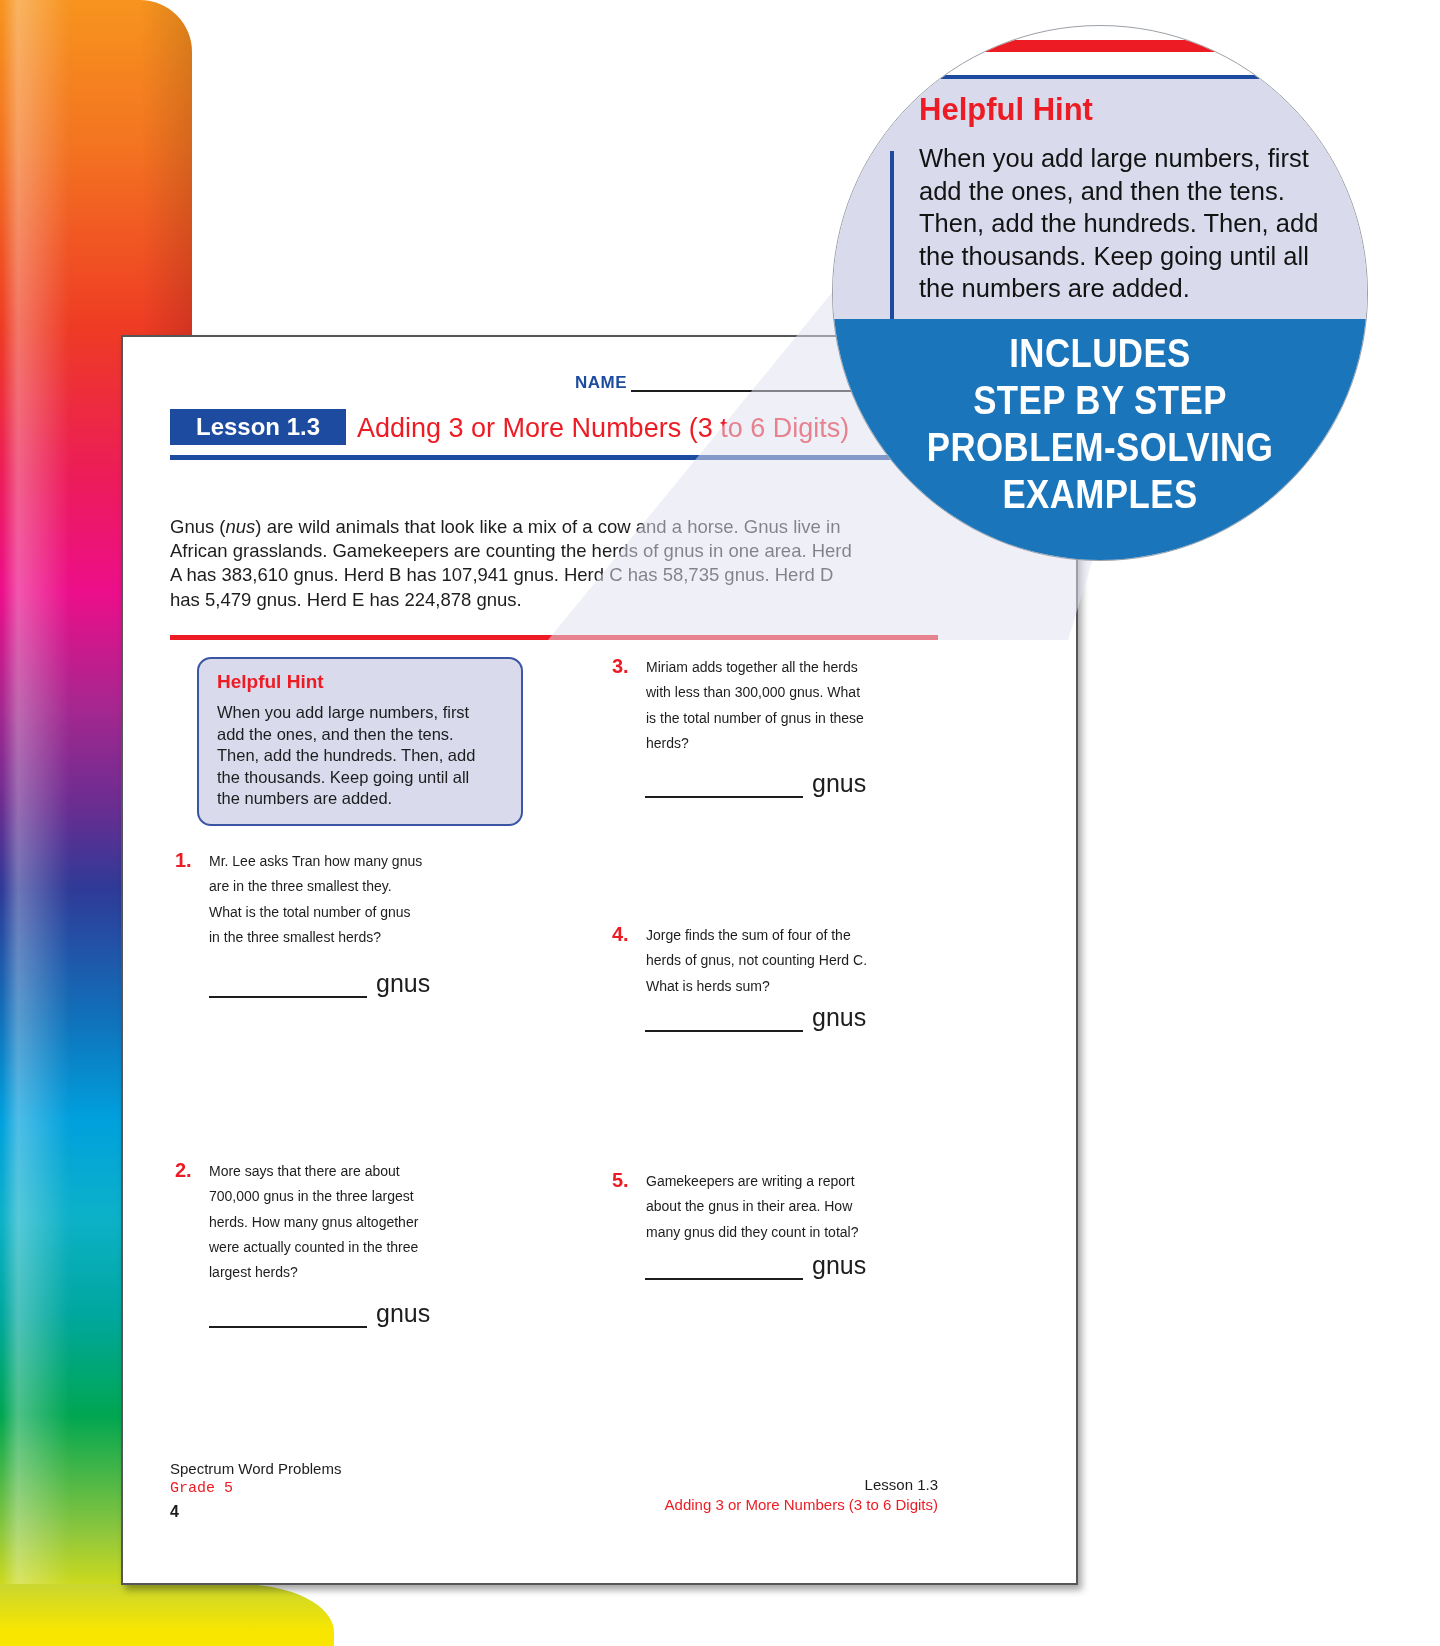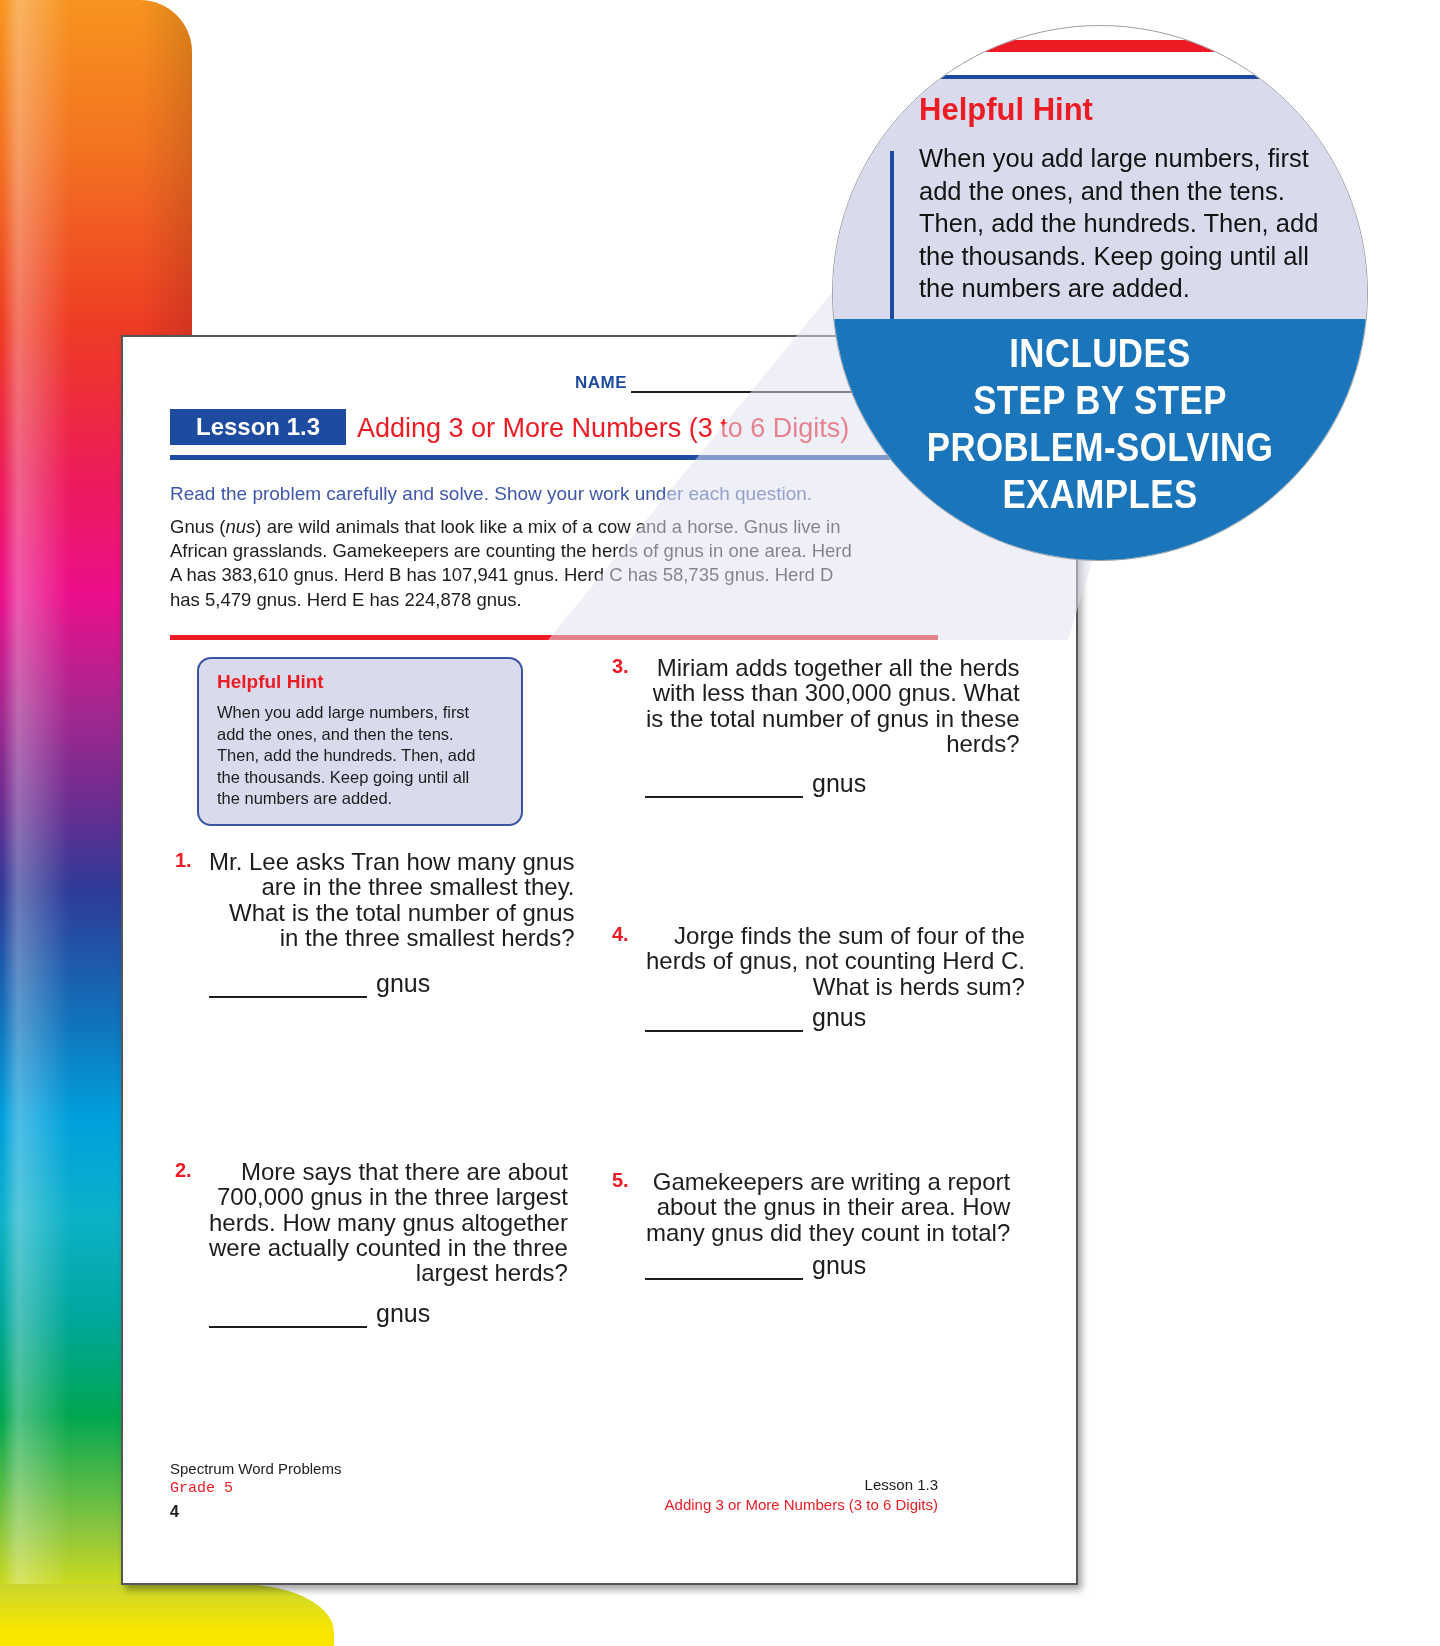--- a/index.html
+++ b/index.html
@@ -24,40 +24,40 @@
   .yellow-bulge{position:absolute;left:0;top:1584px;width:334px;height:62px;z-index:1;
     background:linear-gradient(to bottom,#c9d62f,#f8e600 75%);
     border-top-right-radius:95px 48px;}
 
   
   .page{position:absolute;left:121px;top:335px;width:957px;height:1250px;z-index:2;
     background:#fff;border:2px solid var(--page-border);box-sizing:border-box;
     box-shadow:4px 5px 7px rgba(0,0,0,.35);}
   .abs{position:absolute;}
 
-  .name-row{left:452px;top:36px;width:364px;display:flex;align-items:flex-end;}
+  .name-row{left:452px;top:36px;width:364px;display:flex;align-items:flex-start;}
   .name-label{color:var(--blue);font-weight:bold;font-size:17px;letter-spacing:.5px;}
   .name-line{flex:1;border-bottom:2px solid var(--ink);height:17px;margin-left:4px;}
 
   .lesson-banner{left:47px;top:72px;width:176px;height:36px;background:var(--blue);
     color:#fff;font-weight:bold;font-size:24px;text-align:center;line-height:36px;}
   .lesson-title{left:234px;top:76px;color:var(--red);font-size:27px;font-weight:500;white-space:nowrap;}
   .blue-rule{left:47px;top:118px;width:768px;height:5px;background:var(--blue);}
   .instruction{left:47px;top:146px;color:var(--inst-blue);font-size:19px;}
   .intro{left:47px;top:178px;color:var(--ink);font-size:18.5px;line-height:24.2px;white-space:nowrap;}
   .red-rule{left:47px;top:298px;width:768px;height:5px;background:var(--red);}
 
   .hint-box{left:74px;top:320px;width:326px;box-sizing:border-box;background:var(--hint-bg);
     border:2px solid var(--hint-border);border-radius:14px;padding:12px 12px 14px 18px;}
   .hint-title{color:var(--red);font-weight:bold;font-size:19px;margin-bottom:9px;}
   .hint-lines{color:var(--ink);font-size:16.5px;line-height:21.5px;white-space:nowrap;}
 
   .q{display:flex;}
   .q-num{color:var(--red);font-weight:bold;font-size:20px;width:34px;flex:none;}
-  .q-lines{color:var(--ink);font-size:24px;line-height:25.3px;white-space:nowrap;text-align:right;}
+  .q-lines{color:var(--ink);font-size:14px;line-height:25.3px;white-space:nowrap;}
   .ans{display:flex;align-items:flex-end;color:var(--ink);font-size:25px;}
   .ans-line{width:158px;border-bottom:2px solid var(--ink);height:19px;margin-right:9px;}
 
   .q1{left:52px;top:512px;} .q1a{left:86px;top:632px;}
   .q2{left:52px;top:822px;} .q2a{left:86px;top:962px;}
   .q3{left:489px;top:318px;} .q3a{left:522px;top:432px;}
   .q4{left:489px;top:586px;} .q4a{left:522px;top:666px;}
   .q5{left:489px;top:832px;} .q5a{left:522px;top:914px;}
 
   .footer-left{left:47px;top:1122px;font-size:15px;line-height:20px;color:var(--ink);}
@@ -97,21 +97,20 @@
 
     <div class="abs name-row">
       <span class="name-label">NAME</span>
       <span class="name-line"></span>
     </div>
 
     <div class="abs lesson-banner">Lesson 1.3</div>
     <div class="abs lesson-title">Adding 3 or More Numbers (3 to 6 Digits)</div>
     <div class="abs blue-rule"></div>
 
-    <div class="abs instruction">Read the problem carefully and solve. Show your work under each question.</div>
 
     <div class="abs intro">
       <div><span>Gnus (</span><i>nus</i><span>) are wild animals that look like a mix of a cow and a horse. Gnus live in</span></div>
       <div>African grasslands. Gamekeepers are counting the herds of gnus in one area. Herd</div>
       <div>A has 383,610 gnus. Herd B has 107,941 gnus. Herd C has 58,735 gnus. Herd D</div>
       <div>has 5,479 gnus. Herd E has 224,878 gnus.</div>
     </div>
 
     <div class="abs red-rule"></div>
 

